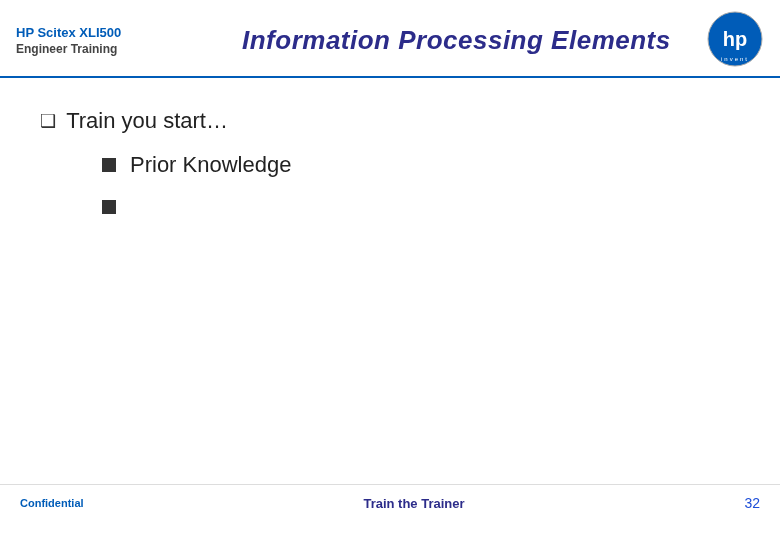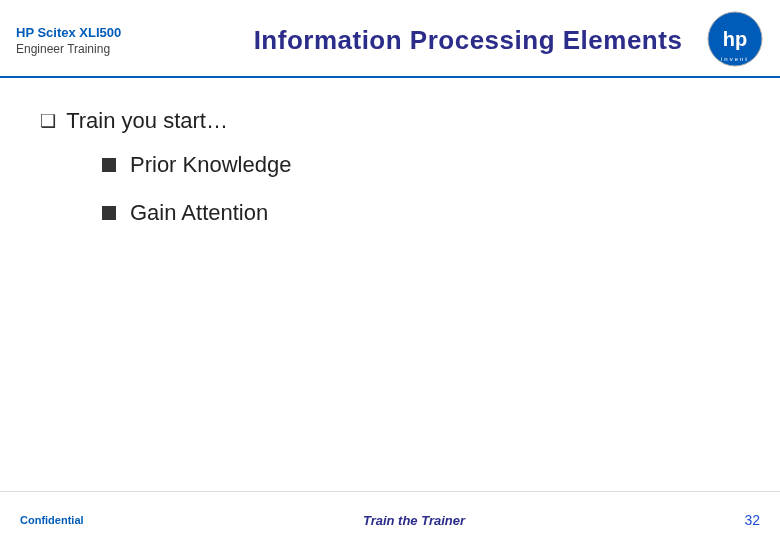--- a/index.html
+++ b/index.html
@@ -33,25 +33,27 @@
     .header-left {
       display: flex;
       flex-direction: column;
       flex: 1;
     }
 
     .engineer-training {
       font-size: 12px;
       color: #444;
       margin-top: 2px;
+      font-weight: bold;
     }
 
     .header-title {
       flex: 2;
-      text-align: center;
+      text-align: left;
+      font-style: italic;
     }
 
     .header-title h1 {
       font-size: 26px;
       font-weight: bold;
       color: #2c2c8a;
       letter-spacing: 0.5px;
     }
 
     .header-logo {
@@ -113,40 +115,39 @@
     }
 
     .sub-bullet-text {
       font-size: 22px;
       color: #222;
     }
 
     
     .footer {
       position: absolute;
-      bottom: 0;
+      bottom: 17px;
       left: 0;
       right: 0;
       display: flex;
       align-items: center;
       justify-content: space-between;
-      padding: 20px 20px 12px 20px;
+      padding: 10px 20px 12px 20px;
       border-top: 1px solid #ddd;
     }
 
     .footer-left {
       font-size: 11px;
       color: #005cb8;
       font-weight: bold;
     }
 
     .footer-center {
       font-size: 13px;
       color: #2c2c8a;
-      font-style: italic;
       font-weight: bold;
     }
 
     .footer-right {
       font-size: 14px;
       color: #1d4ed8;
     }
 
     
     .logo-text {
@@ -191,21 +192,20 @@
     <div class="sub-bullets">
 
       <div class="sub-bullet">
         <div class="sub-bullet-icon"></div>
         <span class="sub-bullet-text">Prior Knowledge</span>
       </div>
 
 
       <div class="sub-bullet">
         <div class="sub-bullet-icon"></div>
-        <span class="sub-bullet-text">Gain Attention</span>
       </div>
 
     </div>
   </div>
 
   <div class="footer">
     <span class="footer-left">Confidential</span>
     <span class="footer-center">Train the Trainer</span>
     <span class="footer-right">32</span>
   </div>

